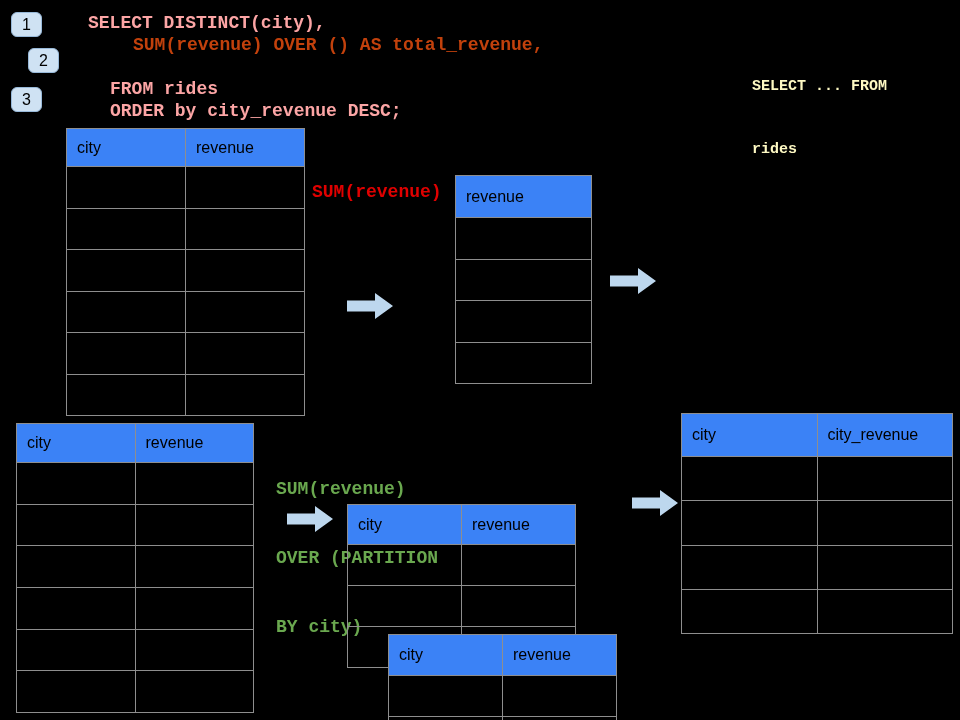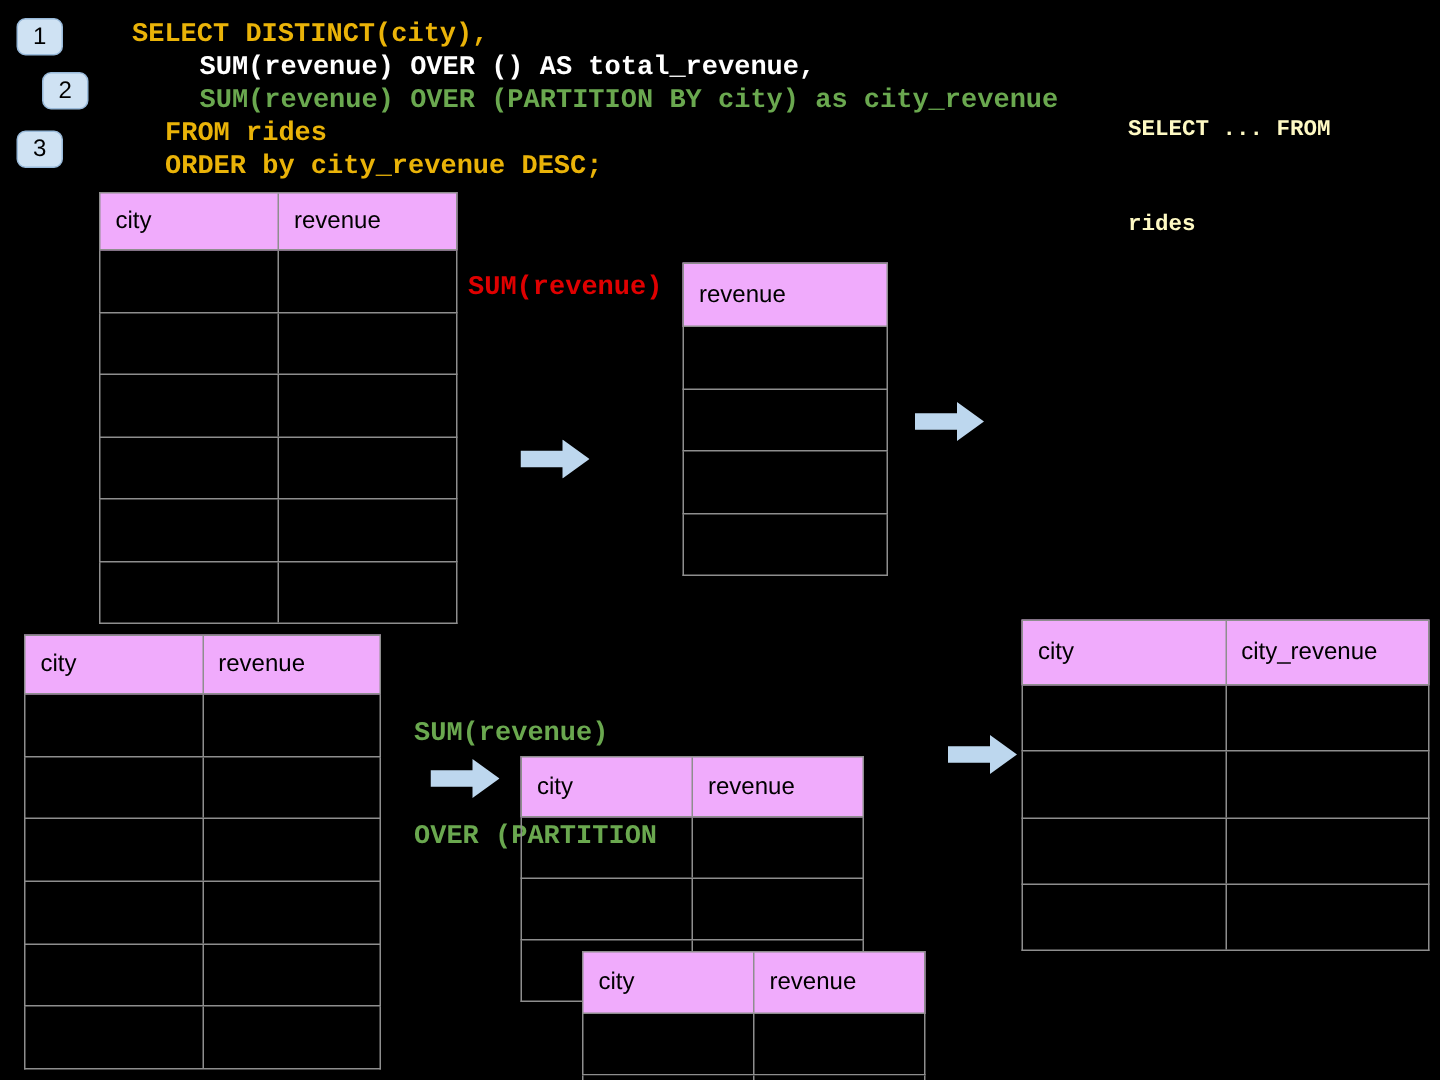--- a/index.html
+++ b/index.html
@@ -2,43 +2,43 @@
 <html><head>
 <meta charset="utf-8">
 <style>
   html,body{margin:0;padding:0;background:#000;}
   .canvas{position:relative;width:960px;height:720px;background:#000;overflow:hidden;
           font-family:"Liberation Sans",sans-serif;}
 
   
   .codeline{position:absolute;font-family:"Liberation Mono","DejaVu Sans Mono",monospace;
             font-weight:bold;font-size:18px;line-height:22px;white-space:pre;}
-  .purple{color:#eab308;}
-  .red{color:#ffffff;}
+  .purple{color:#fca5a5;}
+  .red{color:#c2410c;}
   .green{color:#6AA84F;}
 
   .note{position:absolute;font-family:"Liberation Mono","DejaVu Sans Mono",monospace;
         font-weight:bold;white-space:pre;}
   .note div{display:block;}
   .note-side{font-size:15px;line-height:21px;color:#fef9c3;}
   .note-red{font-size:18px;line-height:22px;color:#E00000;}
   .note-green{font-size:18px;line-height:23px;color:#6AA84F;}
 
   
   .badge{position:absolute;width:31px;height:25px;background:#CFE2F3;
          border:1px solid #98B9D9;border-radius:6px;display:flex;
          align-items:center;justify-content:center;
          font-size:16px;color:#000;box-sizing:border-box;}
   .badge1{left:11px;top:12px;}
   .badge2{left:28px;top:48px;}
   .badge3{left:11px;top:87px;}
 
   
   .tbl{position:absolute;box-sizing:border-box;}
-  .thead{display:flex;background:#f0abfc;border:1px solid #8E8E8E;
+  .thead{display:flex;background:#3b82f6;border:1px solid #8E8E8E;
          box-sizing:border-box;height:var(--headh);}
   .th{flex:1;display:flex;align-items:center;padding-left:10px;
       font-size:16px;color:#000;box-sizing:border-box;}
   .th + .th{border-left:1px solid #8E8E8E;}
   .tbody .tr{display:flex;border:1px solid #8E8E8E;border-top:none;
              box-sizing:border-box;height:var(--rowh);}
   .td{flex:1;box-sizing:border-box;}
   .td + .td{border-left:1px solid #8E8E8E;}
 
   .t-source-top   {left:66px; top:128px;width:239px;--headh:39px;--rowh:41.5px;}
@@ -56,36 +56,36 @@
 <body>
 
 <div class="canvas">
 
   <div class="badge badge1">1</div>
   <div class="badge badge2">2</div>
   <div class="badge badge3">3</div>
 
   <div class="codeline purple" style="left:88px;top:12px;">SELECT DISTINCT(city),</div>
   <div class="codeline red" style="left:133px;top:34px;">SUM(revenue) OVER () AS total_revenue,</div>
-  <div class="codeline green" style="left:133px;top:56px;">SUM(revenue) OVER (PARTITION BY city) as city_revenue</div>
   <div class="codeline purple" style="left:110px;top:78px;">FROM rides</div>
   <div class="codeline purple" style="left:110px;top:100px;">ORDER by city_revenue DESC;</div>
 
   <div class="note note-side" style="left:752px;top:34px;">
     <div>SELECT ... FROM</div>
     <div>rides</div>
   </div>
 
   <div class="note note-red" style="left:312px;top:137px;">
     <div>SUM(revenue)</div>
   </div>
 
   <div class="note note-green" style="left:276px;top:432px;">
     <div>SUM(revenue)</div>
     <div>OVER (PARTITION</div>
+    <div>BY city)</div>
   </div>
 
   <div class="tbl t-source-top">
     <div class="thead">
       <div class="th">city</div>
       <div class="th">revenue</div>
     </div>
     <div class="tbody">
         <div class="tr">
           <div class="td"></div>

